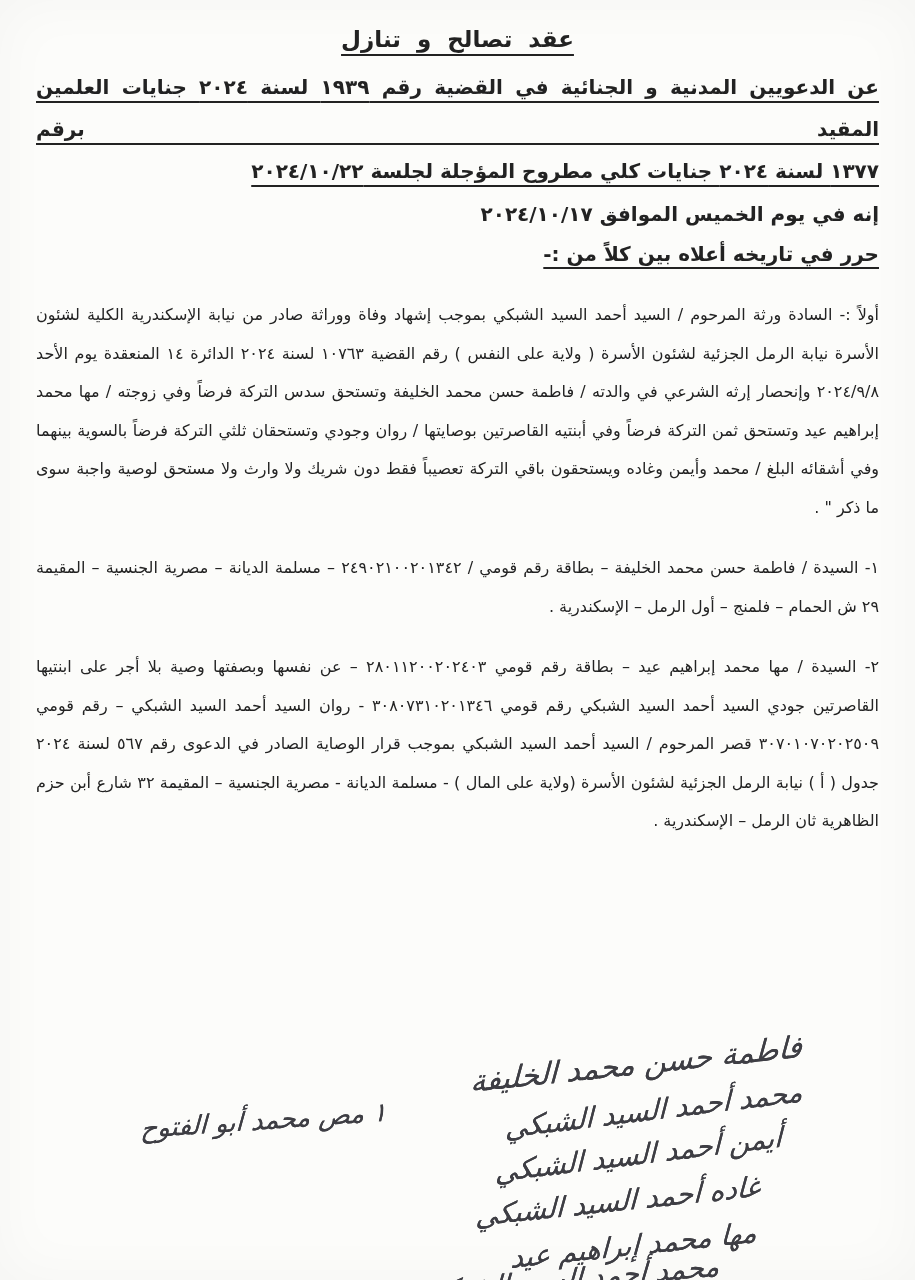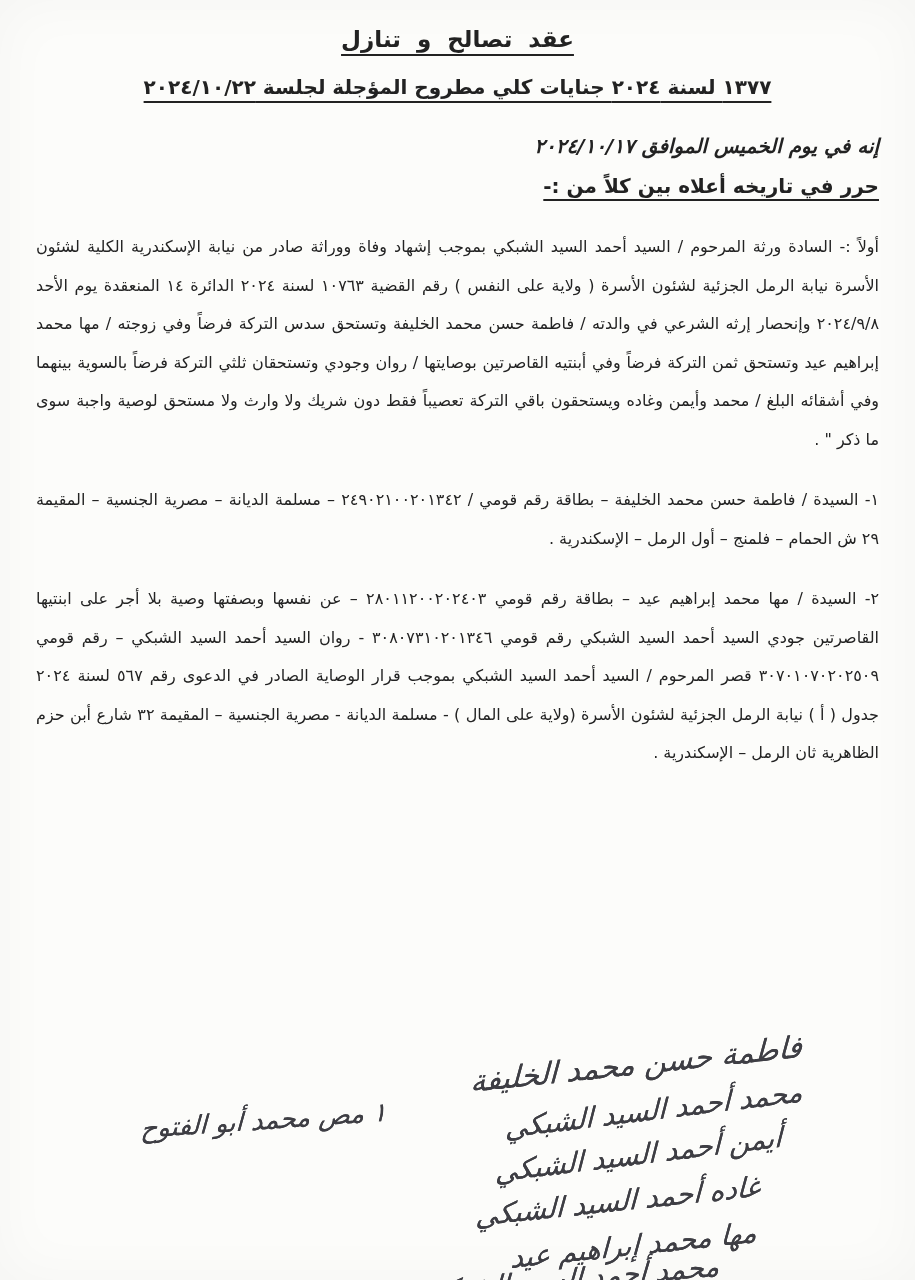--- a/index.html
+++ b/index.html
@@ -29,27 +29,26 @@
   }
   .ref-line {
     font-size: 20px;
     font-weight: bold;
     line-height: 42px;
     text-decoration: underline;
     text-underline-offset: 7px;
     text-decoration-thickness: 1.5px;
   }
   .justify-line { text-align: justify; text-align-last: justify; }
-  .center-line { text-align: center; }
+  .center-line { }
   .date-line {
     font-size: 20px;
     font-weight: bold;
     line-height: 40px;
-    margin-top: 18px;
-    font-style: italic;
+    margin-top: 2px;
   }
   .intro-line {
     font-size: 20px;
     font-weight: bold;
     line-height: 40px;
     text-decoration: underline;
     text-underline-offset: 6px;
     text-decoration-thickness: 1.5px;
   }
   .clause {
@@ -84,20 +83,21 @@
   .sig-r5 { left: 420px; top: 236px; font-size: 28px; transform: rotate(-5deg) skewX(-8deg); }
   .sig-left { left: 140px; top: 74px; font-size: 26px; letter-spacing: 4px; transform: rotate(-4deg) skewX(-6deg); }
 </style>
 </head>
 <body>
 
 <div class="page">
 
   <h1 class="title">عقد تصالح و تنازل</h1>
 
+  <div class="ref-line justify-line">عن الدعويين المدنية و الجنائية في القضية رقم ١٩٣٩ لسنة ٢٠٢٤ جنايات العلمين المقيد برقم</div>
   <div class="ref-line center-line">١٣٧٧ لسنة ٢٠٢٤  جنايات كلي مطروح المؤجلة لجلسة ٢٠٢٤/١٠/٢٢</div>
 
   <div class="date-line">إنه في يوم الخميس الموافق ٢٠٢٤/١٠/١٧</div>
   <div class="intro-line">حرر في تاريخه أعلاه بين كلاً من :-</div>
 
   <p class="clause">أولاً :- السادة ورثة المرحوم / السيد أحمد السيد الشبكي بموجب إشهاد وفاة ووراثة صادر من نيابة الإسكندرية الكلية لشئون الأسرة نيابة الرمل الجزئية لشئون الأسرة ( ولاية على النفس ) رقم القضية ١٠٧٦٣ لسنة ٢٠٢٤ الدائرة ١٤ المنعقدة يوم الأحد ٢٠٢٤/٩/٨ وإنحصار إرثه الشرعي في والدته / فاطمة حسن محمد الخليفة وتستحق سدس التركة فرضاً وفي زوجته / مها محمد إبراهيم عيد وتستحق ثمن التركة فرضاً وفي أبنتيه القاصرتين بوصايتها / روان وجودي وتستحقان ثلثي التركة فرضاً بالسوية بينهما وفي أشقائه البلغ / محمد وأيمن وغاده ويستحقون باقي التركة تعصيباً فقط دون شريك ولا وارث ولا مستحق لوصية واجبة سوى ما ذكر " .</p>
 
   <p class="clause party">١- السيدة / فاطمة حسن محمد الخليفة – بطاقة رقم قومي / ٢٤٩٠٢١٠٠٢٠١٣٤٢ – مسلمة الديانة – مصرية الجنسية – المقيمة ٢٩ ش الحمام – فلمنج – أول الرمل – الإسكندرية .</p>
   <p class="clause party">٢- السيدة / مها محمد إبراهيم عيد – بطاقة رقم قومي ٢٨٠١١٢٠٠٢٠٢٤٠٣ – عن نفسها وبصفتها وصية بلا أجر على ابنتيها القاصرتين جودي السيد أحمد السيد الشبكي رقم قومي ٣٠٨٠٧٣١٠٢٠١٣٤٦ - روان السيد أحمد السيد الشبكي – رقم قومي ٣٠٧٠١٠٧٠٢٠٢٥٠٩ قصر المرحوم / السيد أحمد السيد الشبكي بموجب قرار الوصاية الصادر في الدعوى رقم ٥٦٧ لسنة ٢٠٢٤ جدول ( أ ) نيابة الرمل الجزئية لشئون الأسرة (ولاية على المال ) - مسلمة الديانة - مصرية الجنسية – المقيمة ٣٢ شارع أبن حزم الظاهرية ثان الرمل – الإسكندرية .</p>
 

